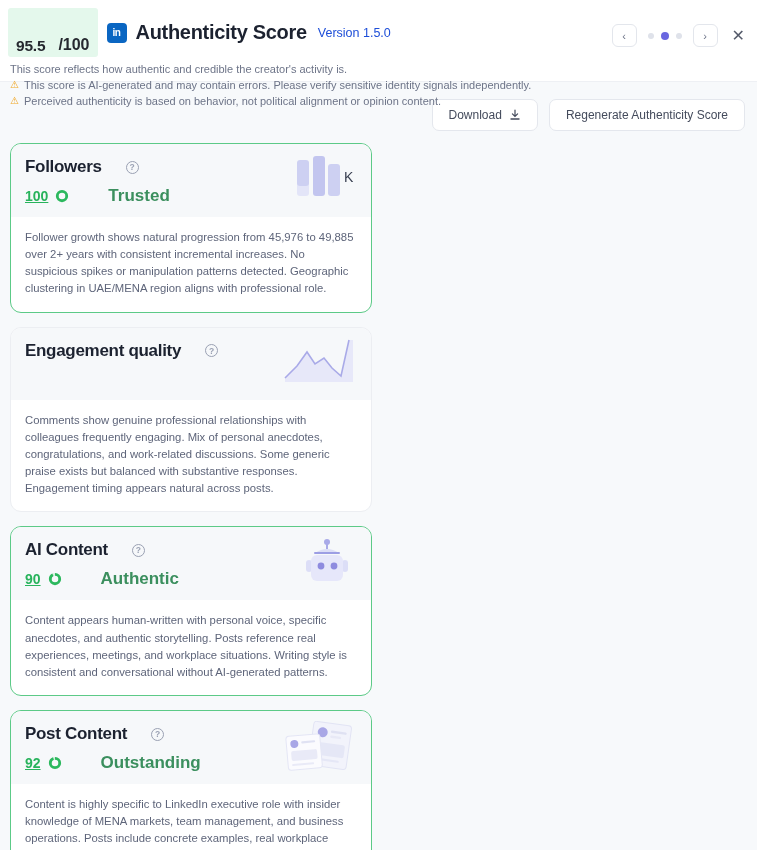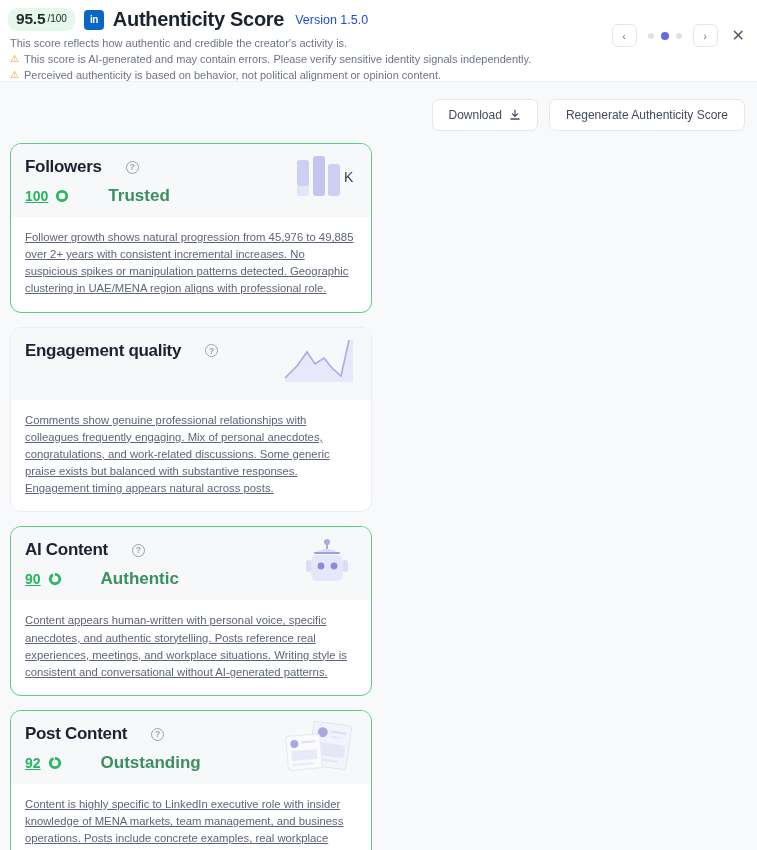--- a/index.html
+++ b/index.html
@@ -16,29 +16,29 @@
     position: relative;
     padding: 8px 12px 8px 8px;
     background: #ffffff;
     border-bottom: 1px solid #eef0f4;
     height: 82px;
   }
   .title-row { display: flex; align-items: center; gap: 9px; }
   .score-badge {
     background: #e4f8ec;
     color: #25282f;
-    border-radius: 9px;
+    border-radius: 3px;
     padding: 3px 8px 4px;
     display: flex;
-    align-items: center;
-    gap: 2px;
+    align-items: flex-end;
+    gap: 13px;
     line-height: 1;
   }
   .score-badge .big { font-size: 15.5px; font-weight: 600; letter-spacing: -.2px; }
-  .score-badge .small { font-size: 10px; font-weight: 400; }
+  .score-badge .small { font-size: 16px; font-weight: 700; margin-top: 26px; }
   .li-logo {
     width: 20px; height: 20px;
     background: #0a66c2;
     border-radius: 4px;
     color: #fff;
     font-size: 10px;
     font-weight: 700;
     display: flex; align-items: center; justify-content: center;
     letter-spacing: -.5px;
     padding-bottom: 1px;
@@ -109,21 +109,21 @@
     font-weight: 700;
   }
   .score-row { display: flex; align-items: center; gap: 7px; margin-top: 9px; }
   .score-num { font-size: 14px; font-weight: 600; color: #28b35c; text-decoration: underline; }
   .score-label { font-size: 17px; color: #3b8f5e; font-weight: 700; margin-left: 32px; }
   .ring { width: 14px; height: 14px; }
 
   .card-icon { position: absolute; right: 14px; top: 10px; }
   .card-body { padding: 12px 14px 14px; }
   .card-text { font-size: 11.3px; line-height: 1.52; color: #5e6креativ; }
-  .card-text { color: #5e657a; text-decoration: underline; }
+  .card-text { color: #5e657a; }
 </style>
 </head>
 <body>
 
 <div class="header">
   <div class="title-row">
     <div class="score-badge">
       <span class="big">95.5</span>
       <span class="small">/100</span>
     </div>

